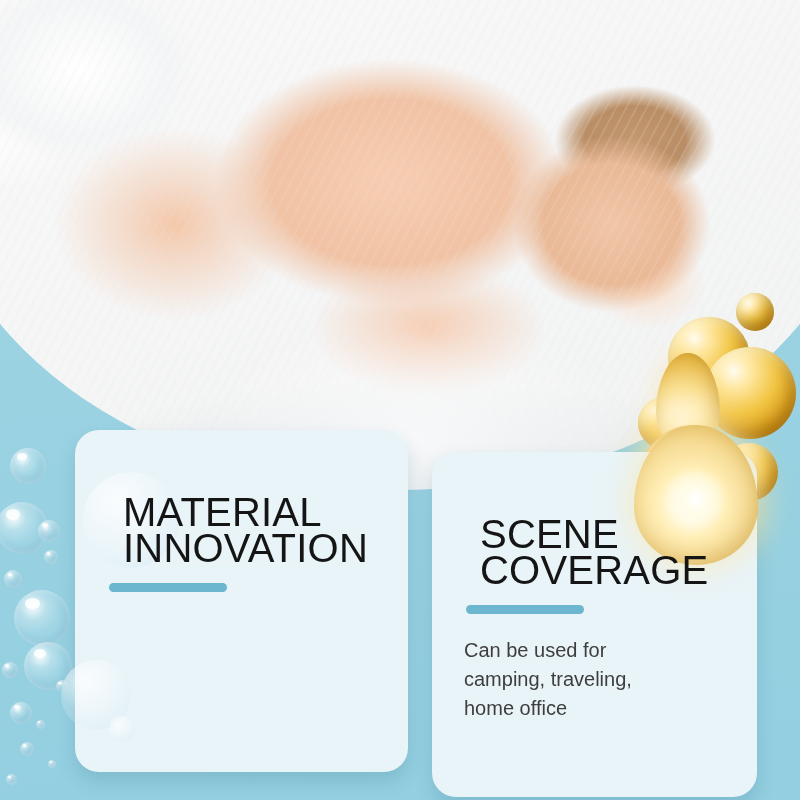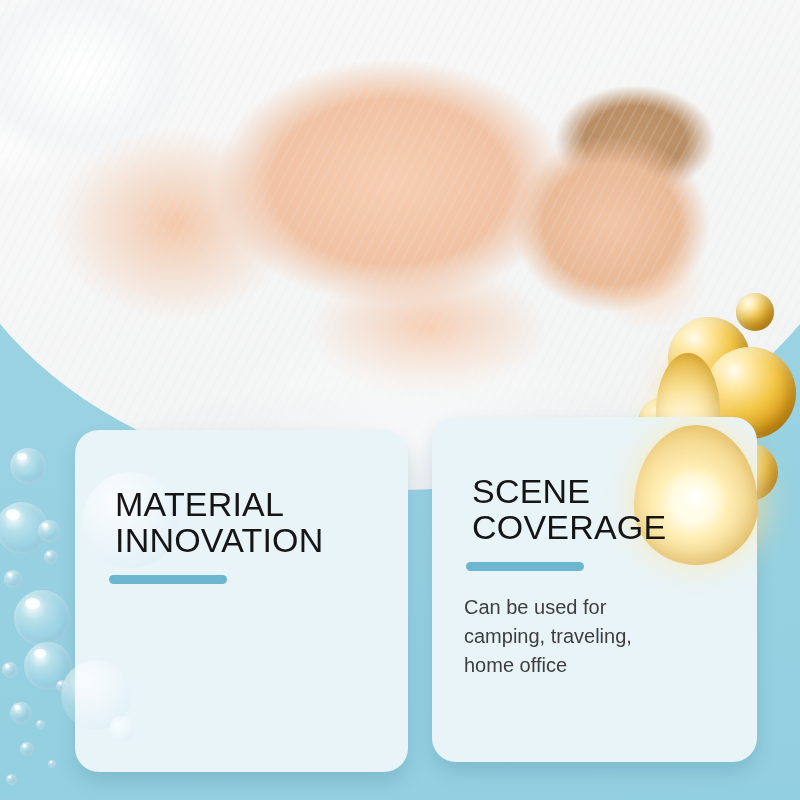--- a/index.html
+++ b/index.html
@@ -73,22 +73,22 @@
     border-radius:50% 50% 50% 50%/58% 58% 42% 42%;
     box-shadow:0 0 34px rgba(255,230,160,.75), inset -4px -8px 18px rgba(175,125,25,.25);}
   .glowdrop::after{content:"";position:absolute;left:24%;top:30%;width:52%;height:46%;
     border-radius:50%;
     background:radial-gradient(circle,#ffffff 0%,rgba(255,252,230,.85) 30%,rgba(255,240,180,0) 72%);}
 
   
   .card{position:absolute;background:#e9f4f9;border-radius:24px;
     box-shadow:0 10px 18px rgba(45,100,125,.18);}
   .card-inner{position:relative;z-index:3;padding:48px 0 0 32px;}
-  .card-title{color:#151515;font-size:34px;line-height:36px;font-weight:400;
-    letter-spacing:.2px;margin:8px;white-space:pre-line;}
+  .card-title{color:#151515;font-size:40px;line-height:36px;font-weight:400;
+    letter-spacing:.2px;margin:16px;white-space:pre-line;}
   .accent{width:118px;height:9px;border-radius:5px;background:#6cb6cf;margin:17px 0 22px 2px;}
   .card-body{color:#3e3e3e;font-size:20px;line-height:29px;font-weight:400;
     margin:0;white-space:pre-line;}
   
   .card-wm{position:absolute;border-radius:50%;
     background:radial-gradient(circle at 35% 30%, rgba(255,255,255,.95) 0%, rgba(255,255,255,.25) 45%, rgba(200,228,240,.35) 85%, rgba(255,255,255,.7) 100%);
     opacity:.8;z-index:1;pointer-events:none;}
 </style>
 </head>
 <body>
@@ -130,21 +130,21 @@
     <div class="card-wm" style="left:8px;top:42px;width:96px;height:96px;"></div>
     <div class="card-wm" style="left:-14px;top:230px;width:70px;height:70px;"></div>
     <div class="card-wm" style="left:34px;top:286px;width:26px;height:26px;"></div>
     <div class="card-inner">
       <h2 class="card-title">MATERIAL
 INNOVATION</h2>
       <div class="accent" style="background: rgb(108, 182, 207);"></div>
     </div>
   </div>
 
-  <div class="card" style="left: 432px; top: 417px; width: 325px; height: 345px; background: rgb(233, 244, 249);">
+  <div class="card" style="left: 432px; top: 452px; width: 325px; height: 345px; background: rgb(233, 244, 249);">
     <div class="card-inner">
       <h2 class="card-title">SCENE
 COVERAGE</h2>
       <div class="accent" style="background: rgb(108, 182, 207);"></div>
       <p class="card-body">Can be used for
 camping, traveling,
 home office</p>
     </div>
   </div>
 

